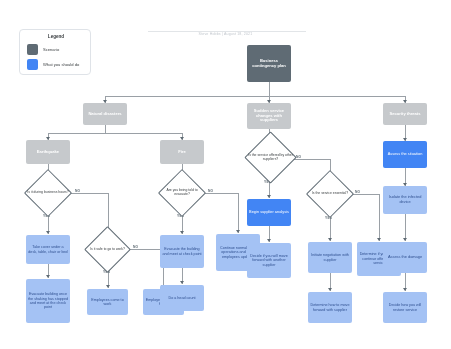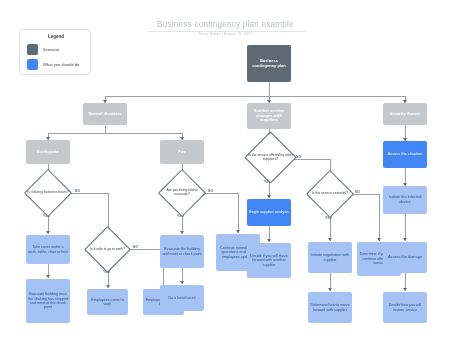--- a/index.html
+++ b/index.html
@@ -81,21 +81,20 @@
   .edge-label{
     position:absolute;font-size:3.3px;color:#5f6b74;font-weight:bold;
     letter-spacing:.2px;
   }
 </style>
 </head>
 <body>
 
 <div id="canvas">
 
-  <div class="title">Business contingency plan example</div>
   <div class="title-rule"></div>
   <div class="subtitle">Steve Hobbs  |  August 18, 2021</div>
 
   <div class="legend">
     <div class="legend-title">Legend</div>
     <div class="legend-row r1">
       <span class="sw sw-scn"></span>
       <span class="legend-label">Scenario</span>
     </div>
     <div class="legend-row r2">

